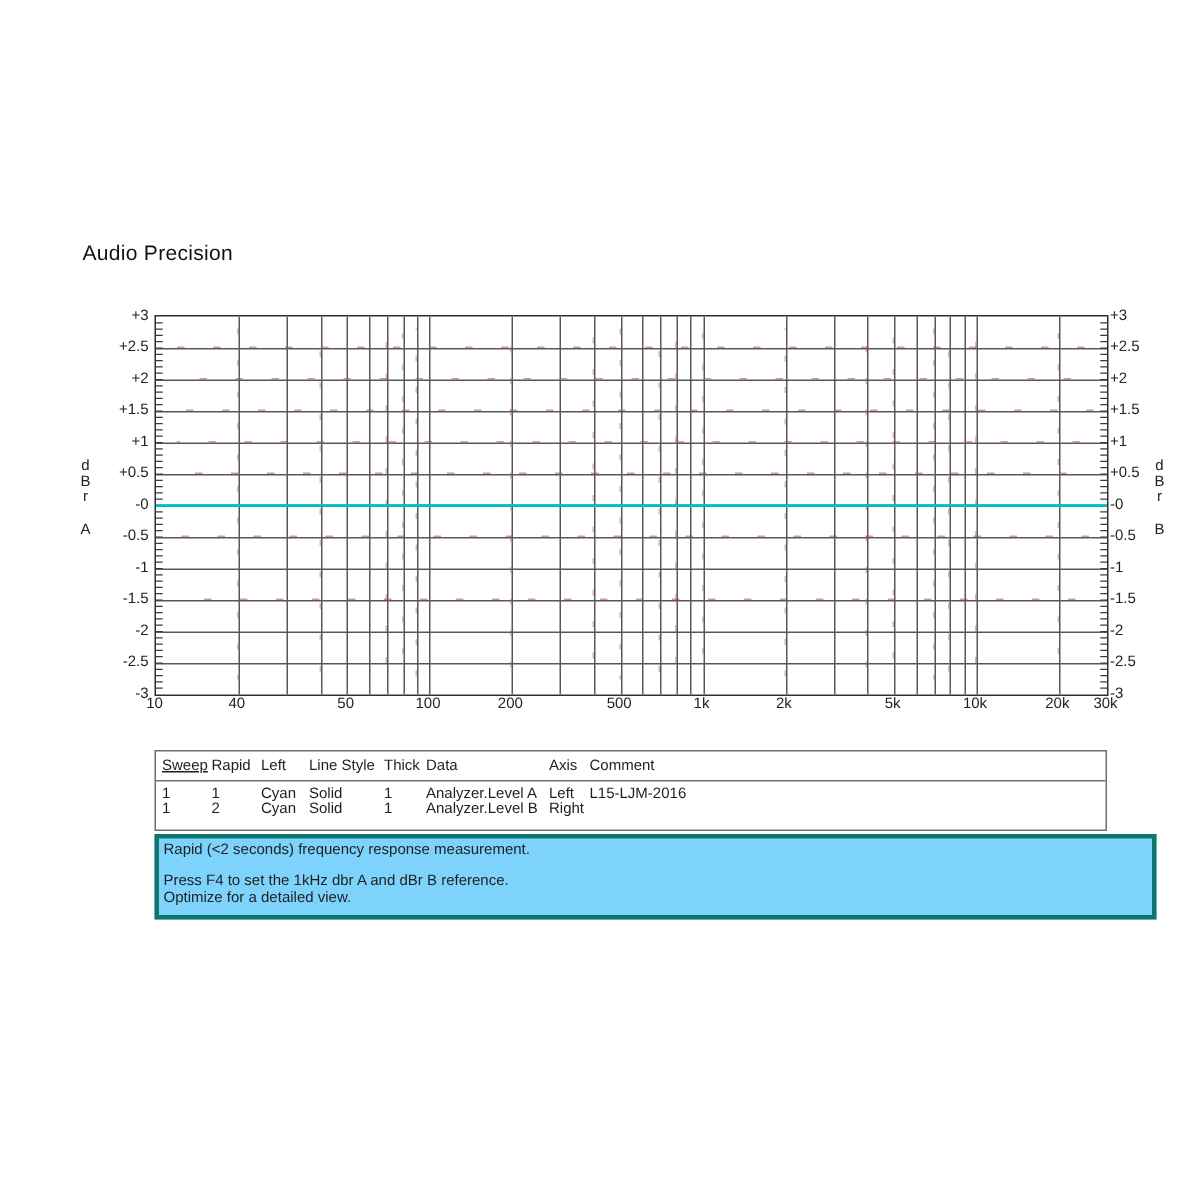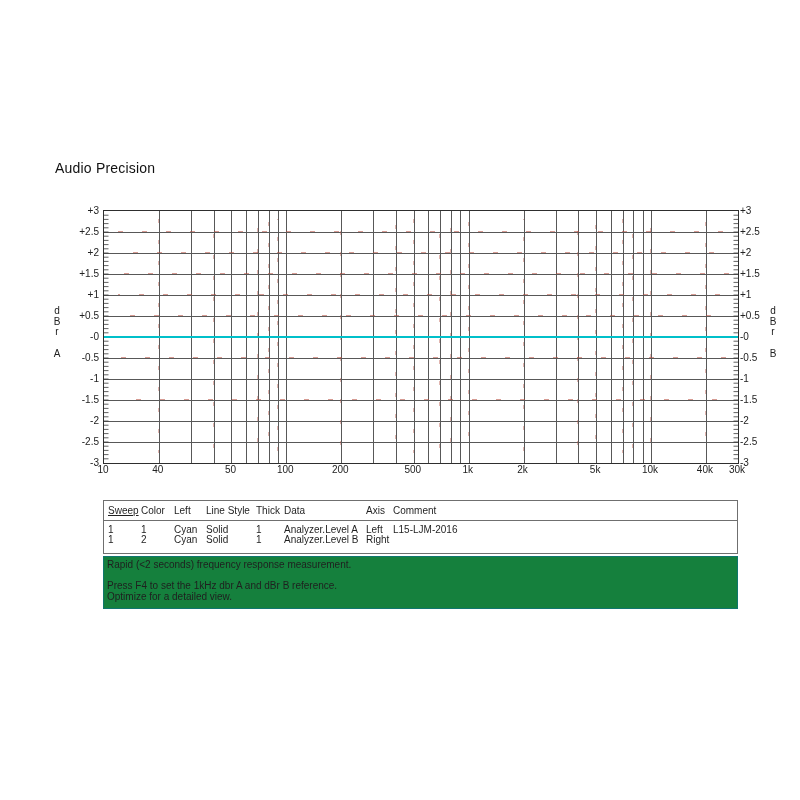--- a/index.html
+++ b/index.html
@@ -44,21 +44,21 @@
     border:1px solid #6f6f6f;background:#fff;
   }
   #legend-header-rule{
     position:absolute;left:0;top:19px;width:100%;height:0;border-top:1px solid #6f6f6f;
   }
   .tcell{
     position:absolute;font-size:10px;line-height:10px;color:#1f1f1f;white-space:nowrap;
   }
   #notes-box{
     left:103px;top:556px;width:633px;height:51px;
-    border:1px solid #0f766e;background:#15803d;
+    border:3px solid #0f766e;background:#7dd3fc;padding-left:29px;
   }
   .note-line{
     position:absolute;left:3px;font-size:10px;line-height:10px;color:#1f1f1f;white-space:nowrap;
   }
 </style>
 </head>
 <body>
 
 <div class="abs" id="page-title">Audio Precision</div>
 
@@ -165,38 +165,38 @@
     <div class="xtick" style="left: 103px; top: 464px;">10</div>
     <div class="xtick" style="left: 157.888px; top: 464px;">40</div>
     <div class="xtick" style="left: 230.447px; top: 464px;">50</div>
     <div class="xtick" style="left: 285.335px; top: 464px;">100</div>
     <div class="xtick" style="left: 340.223px; top: 464px;">200</div>
     <div class="xtick" style="left: 412.781px; top: 464px;">500</div>
     <div class="xtick" style="left: 467.669px; top: 464px;">1k</div>
     <div class="xtick" style="left: 522.558px; top: 464px;">2k</div>
     <div class="xtick" style="left: 595.116px; top: 464px;">5k</div>
     <div class="xtick" style="left: 650.004px; top: 464px;">10k</div>
-    <div class="xtick" style="left: 704.892px; top: 464px;">40k</div>
+    <div class="xtick" style="left: 704.892px; top: 464px;">20k</div>
     <div class="xtick" style="left: 737px; top: 464px;">30k</div>
   </div>
 
 <div class="abs axis-unit" id="left-axis-unit">d
 B
 r</div>
 <div class="abs axis-channel" id="left-axis-channel">A</div>
 <div class="abs axis-unit" id="right-axis-unit">d
 B
 r</div>
 <div class="abs axis-channel" id="right-axis-channel">B</div>
 <div class="abs" id="x-axis-unit">Hz</div>
 
 <div class="abs" id="legend-table">
   <div id="legend-header-rule"></div>
 <div class="tcell" style="left: 4px; top: 5px; text-decoration: underline;">Sweep</div>
-    <div class="tcell" style="left: 37px; top: 5px;">Color</div>
+    <div class="tcell" style="left: 37px; top: 5px;">Rapid</div>
     <div class="tcell" style="left: 70px; top: 5px;">Left</div>
     <div class="tcell" style="left: 102px; top: 5px;">Line Style</div>
     <div class="tcell" style="left: 152px; top: 5px;">Thick</div>
     <div class="tcell" style="left: 180px; top: 5px;">Data</div>
     <div class="tcell" style="left: 262px; top: 5px;">Axis</div>
     <div class="tcell" style="left: 289px; top: 5px;">Comment</div>
     <div class="tcell" style="left: 4px; top: 24px;">1</div>
     <div class="tcell" style="left: 37px; top: 24px;">1</div>
     <div class="tcell" style="left: 70px; top: 24px;">Cyan</div>
     <div class="tcell" style="left: 102px; top: 24px;">Solid</div>

